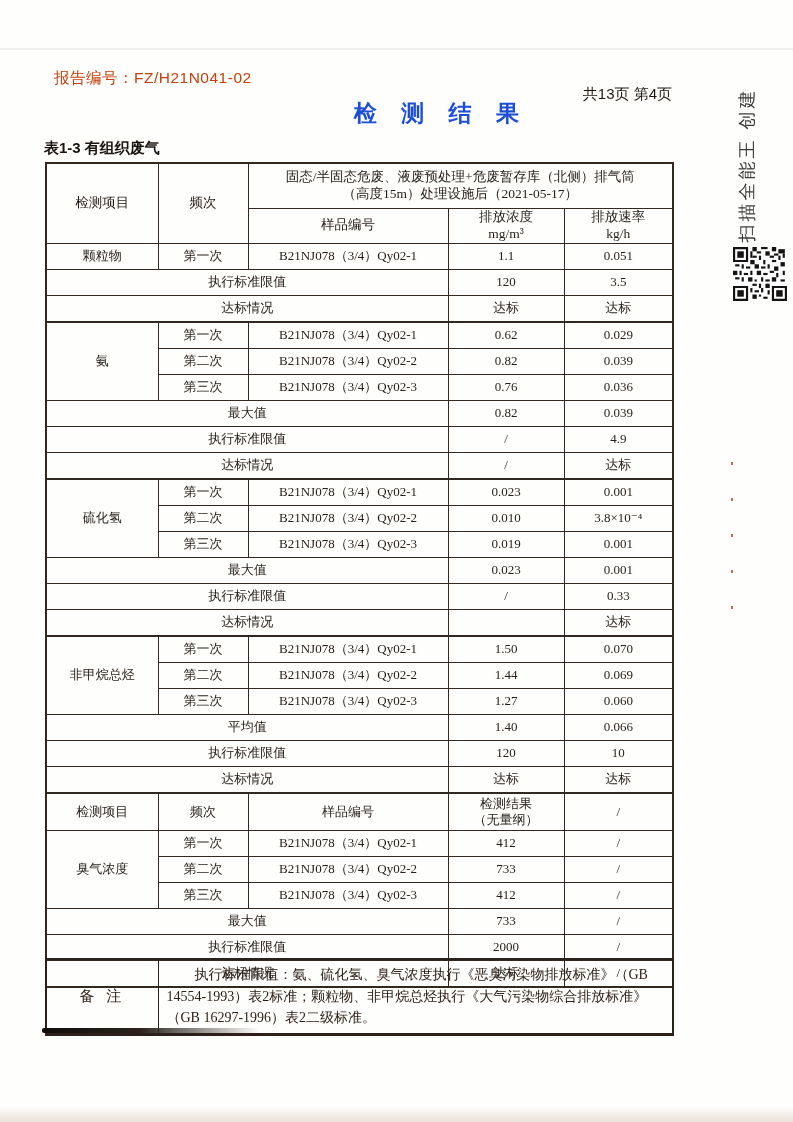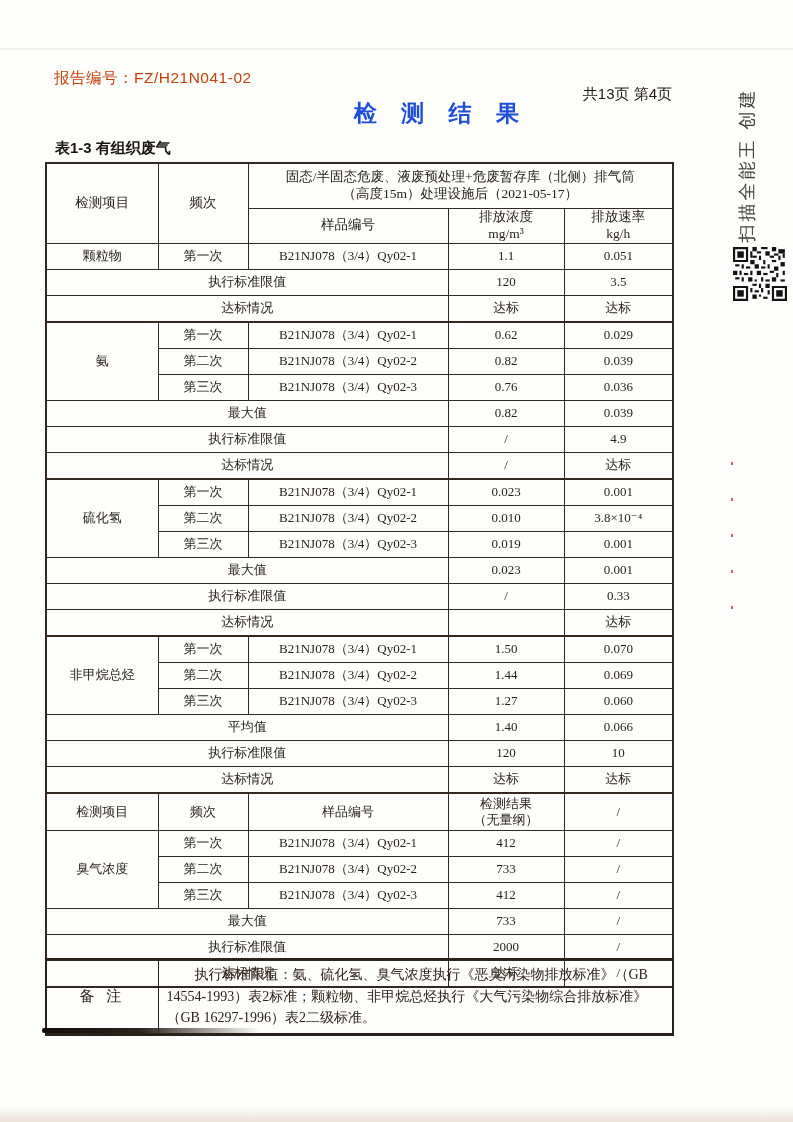--- a/index.html
+++ b/index.html
@@ -6,21 +6,21 @@
   body{
     width:793px;height:1122px;position:relative;overflow:hidden;
     background:#fefefc;color:#241d18;
     font-family:"Liberation Sans","DejaVu Sans",sans-serif;
   }
   .top-edge{position:absolute;left:0;top:48px;width:100%;height:2px;background:#f2f0ec;}
   .report-no{position:absolute;left:54px;top:68px;font-size:15.5px;letter-spacing:.5px;color:#c2410c;}
   .pagination{position:absolute;left:430px;top:85px;width:242px;text-align:right;font-size:15px;color:#1d1712;}
   .doc-title{position:absolute;left:188px;top:98px;width:340px;text-align:right;
     font-size:23px;font-weight:bold;letter-spacing:9px;color:#1d4ed8;}
-  .table-caption{position:absolute;left:44px;top:139px;font-size:15px;font-weight:bold;color:#191410;margin-left:11px;}
+  .table-caption{position:absolute;left:44px;top:139px;font-size:15px;font-weight:bold;color:#191410;}
   .tbl-wrap{position:absolute;left:45px;top:162px;}
   table.results{border-collapse:collapse;table-layout:fixed;width:627px;
     font-family:"Liberation Serif","DejaVu Serif",serif;font-size:13px;color:#241d18;
     border:2px solid #32281f;}
   table.results td{border:1px solid #32281f;text-align:center;vertical-align:middle;
     height:25px;padding:0 2px;line-height:1.25;overflow:hidden;}
   tr.h1 td{height:44px;font-size:13.5px;}
   tr.h2 td{height:33px;font-size:13.5px;}
   tr.h3 td{height:36px;}
   tr.sep td{border-top-width:2.5px;}

